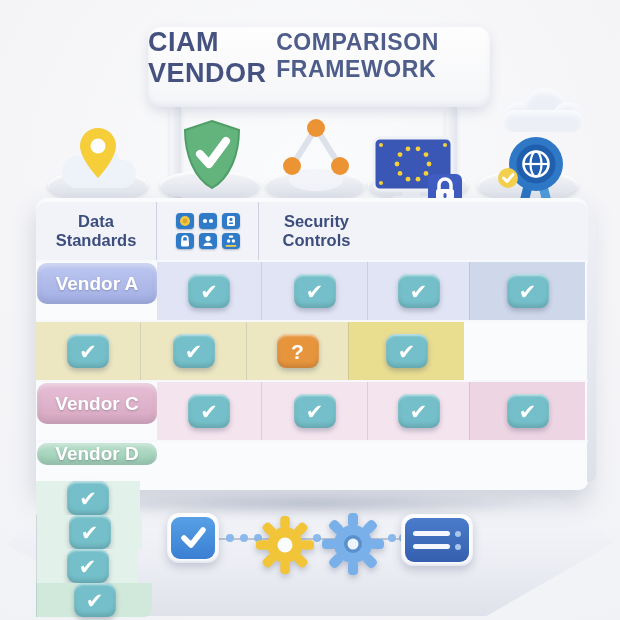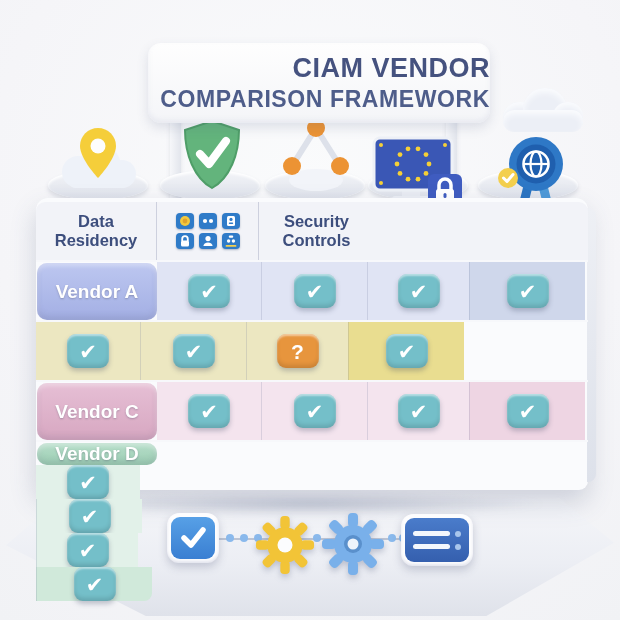--- a/index.html
+++ b/index.html
@@ -4,24 +4,24 @@
 <style>
   html,body{margin:0;padding:0;background:#f7f7f9;}
   *{box-sizing:border-box;}
   #canvas{
     position:relative;width:620px;height:620px;margin:0 auto;overflow:hidden;
     background:radial-gradient(circle at 50% 30%, #fafbfc 0%, #f5f5f8 60%, #f1f2f5 100%);
     font-family:"Liberation Sans","DejaVu Sans",sans-serif;
   }
   
   .banner{
-    position:absolute;left:148px;top:43px;width:342px;height:80px;
+    position:absolute;left:148px;top:27px;width:342px;height:80px;
     background:linear-gradient(#fefefe,#f4f5f8);border-radius:13px;
     box-shadow:0 5px 12px rgba(70,80,120,.15), inset 0 -3px 5px rgba(150,160,190,.12);
-    display:flex;flex-direction:column;align-items:flex-end;justify-content:center;z-index:5;
+    display:flex;flex-direction:row;align-items:flex-start;justify-content:center;z-index:5;
   }
   .banner-l1{font-size:27px;font-weight:800;color:#45527f;letter-spacing:.5px;}
   .banner-l2{font-size:23px;font-weight:700;color:#4e5d8a;letter-spacing:.6px;margin-top:2px;}
   .post{
     position:absolute;top:106px;width:11px;height:96px;border-radius:4px;z-index:1;
     background:linear-gradient(to right,#f6f7fa,#e2e5ec);
     box-shadow:0 2px 4px rgba(90,100,130,.15);
   }
   .post-l{left:170px;} .post-r{left:446px;}
   
@@ -45,21 +45,21 @@
   .trow{display:flex;align-items:stretch;}
   .hrow{height:58px;background:#f2f3f8;border-radius:9px 9px 0 0;}
   .hcell{
     display:flex;flex-direction:column;align-items:center;justify-content:center;
     font-size:16.5px;font-weight:700;color:#3d4e7d;text-align:center;line-height:1.15;padding:0 5px;
   }
   .c1{width:120px;} .c2{width:104px;} .c3{width:106px;} .c4{width:102px;} .c5{width:116px;}
   .hcell + .hcell{border-left:1.5px solid rgba(110,120,155,.28);}
   .drow{border-top:2px solid #f7f8fb;}
   .label{
-    display:flex;align-items:center;justify-content:center;margin:1px 0 0 1px;
+    display:flex;align-items:center;justify-content:center;margin:1px 0 16px 1px;
     border-radius:10px;color:#fff;font-weight:700;font-size:19px;
     text-shadow:0 1px 2px rgba(70,70,95,.35);
     box-shadow:inset 0 3px 4px rgba(255,255,255,.35), inset 0 -4px 6px rgba(80,80,110,.15);
   }
   .cell{display:flex;align-items:center;justify-content:center;}
   .cell + .cell{border-left:1.5px solid rgba(110,120,155,.20);}
   .row-a .label{background:linear-gradient(#bdc7f0,#a3afe4);}
   .row-a .cell{background:#e0e4f4;} .row-a .cell.c5{background:#cfd7eb;}
   .row-b .label{background:linear-gradient(#f6d369,#eebe3c);}
   .row-b .cell{background:#ece7c1;} .row-b .cell.c5{background:#e9dd90;}
@@ -196,21 +196,21 @@
       <circle cx="38" cy="30" r="12.5" fill="none" stroke="#ffffff" stroke-width="2.6"></circle>
       <ellipse cx="38" cy="30" rx="5.5" ry="12.5" fill="none" stroke="#ffffff" stroke-width="2.2"></ellipse>
       <line x1="25.5" y1="30" x2="50.5" y2="30" stroke="#ffffff" stroke-width="2.2"></line>
       <circle cx="10" cy="44" r="10" fill="#f3cf4e"></circle>
       <path d="M5.5 44 L9 47.5 L15 40.5" fill="none" stroke="#ffffff" stroke-width="3" stroke-linecap="round" stroke-linejoin="round"></path>
     </svg>
   </div>
 
   <div class="table">
     <div class="trow hrow">
-      <div class="hcell c1">Data Residency</div>
+      <div class="hcell c1">Data Standards</div>
       <div class="hcell c4">
         <div class="mini-grid">
           <span class="tile">
             <svg width="18" height="16">
                 <circle cx="9" cy="8" r="5" fill="#f3c93f"></circle>
                 <circle cx="9" cy="8" r="2.4" fill="#dfa32e"></circle>
               </svg>
             </span>
           <span class="tile">
             <svg width="18" height="16">

